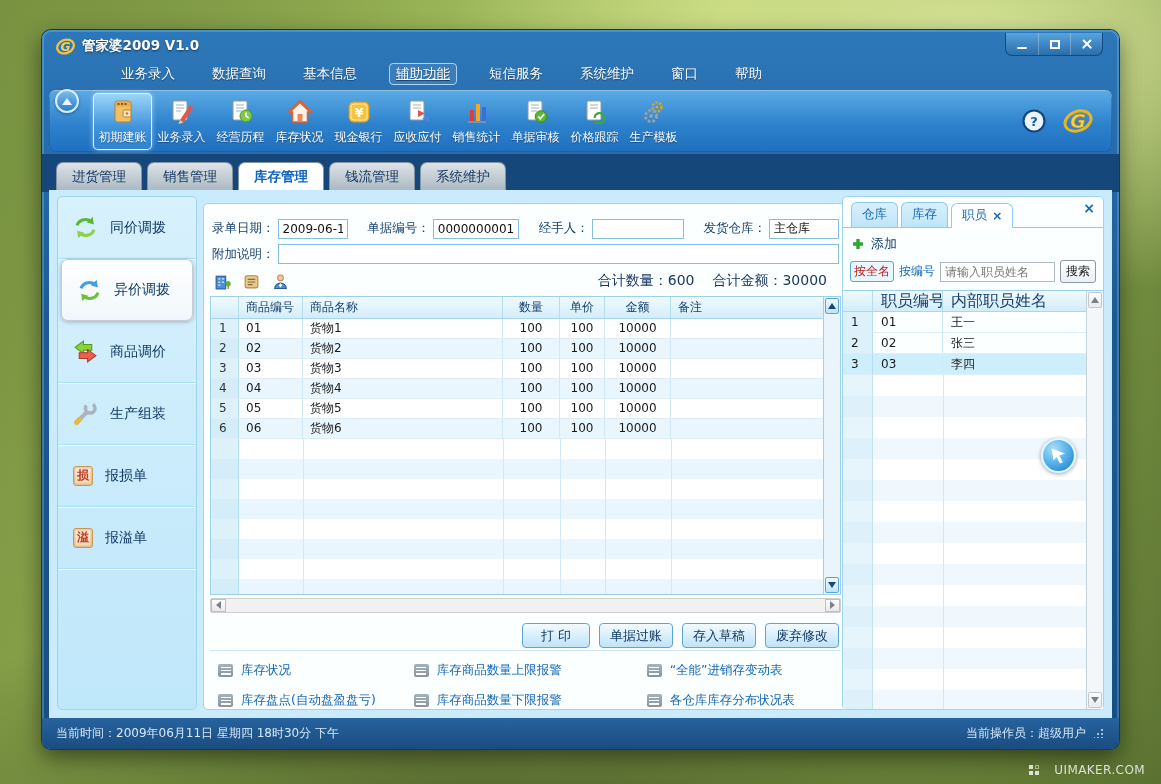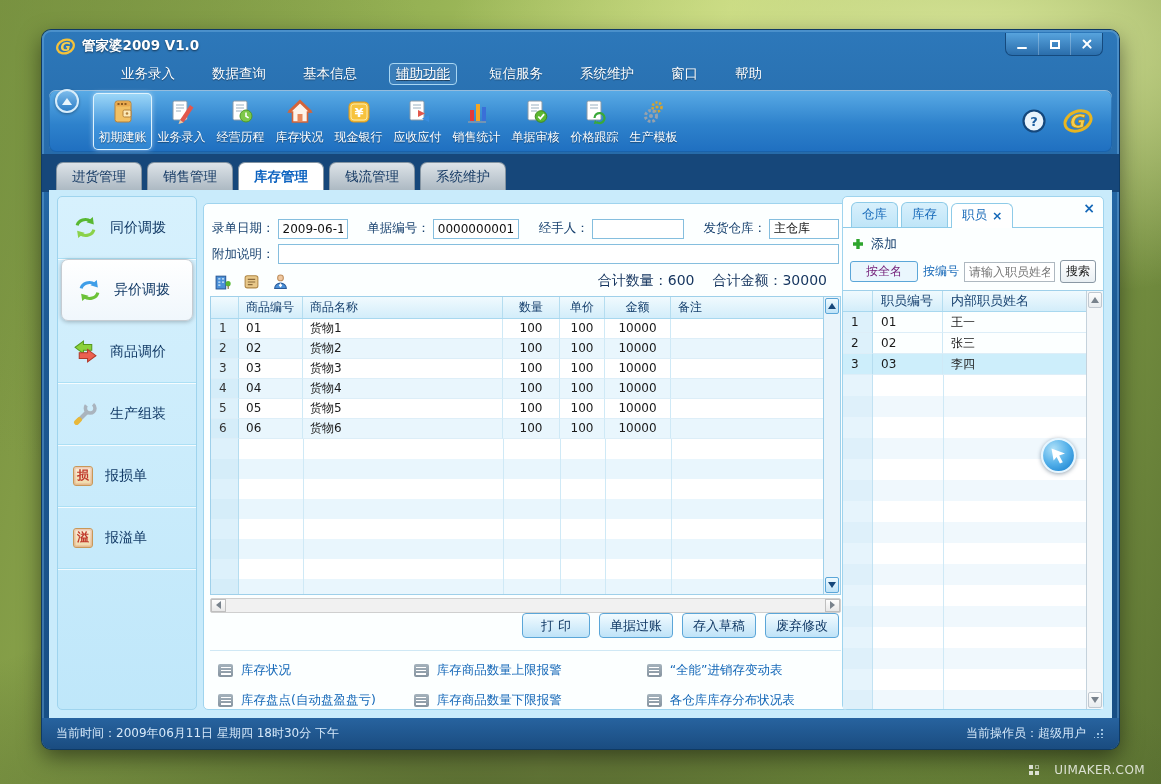--- a/index.html
+++ b/index.html
@@ -102,45 +102,45 @@
   .vsb-btn { height:16px; background:linear-gradient(#f0fafe,#bfe3f8); border:1px solid #5ba6d8; margin:1px; display:flex; align-items:center; justify-content:center; border-radius:2px; }
   .tri-up { width:0;height:0;border-left:4px solid transparent;border-right:4px solid transparent;border-bottom:6px solid #16477a; }
   .tri-down { width:0;height:0;border-left:4px solid transparent;border-right:4px solid transparent;border-top:6px solid #16477a; }
   .tri-up.grey { border-bottom-color:#78828c; } .tri-down.grey { border-top-color:#78828c; }
   
   .hsb { height:15px; margin:3px 0 0; background:#f1f1f1; border:1px solid #cfcfcf; border-radius:2px; display:flex; justify-content:space-between; align-items:center; }
   .hsb-btn { width:15px; height:13px; background:linear-gradient(#fdfdfd,#e8e8e8); border:1px solid #bfbfbf; display:flex; align-items:center; justify-content:center; }
   .tri-left { width:0;height:0;border-top:4px solid transparent;border-bottom:4px solid transparent;border-right:5px solid #78828c; }
   .tri-right { width:0;height:0;border-top:4px solid transparent;border-bottom:4px solid transparent;border-left:5px solid #78828c; }
   
-  .btn-row { height:36px; display:flex; justify-content:flex-end; align-items:flex-start; gap:9px; padding-right:2px; }
+  .btn-row { height:36px; display:flex; justify-content:flex-end; align-items:flex-end; gap:9px; padding-right:2px; }
   .btn { min-width:68px; height:25px; padding:0 10px; background:linear-gradient(#f2fbff,#bfe3f8); border:1px solid #5ba6d8; border-radius:4px; color:#123a66; font-size:13px; line-height:23px; text-align:center; }
   
   .links { flex:1; border-top:1px solid #cfe8f5; margin-top:2px; padding:11px 8px 0 8px; display:grid; grid-template-columns:1.05fr 1.25fr 1fr; row-gap:13px; align-content:start; }
   .link { display:flex; align-items:center; gap:8px; color:#1568b8; font-size:12.5px; white-space:nowrap; }
   .link-ic { width:15px; height:13px; background:linear-gradient(#a4b2bc,#8694a0); border-radius:2px; position:relative; flex:0 0 auto; }
   .link-ic i { position:absolute; left:2.5px; right:2.5px; top:3px; height:8px; background:repeating-linear-gradient(180deg,#fff 0 1.2px,transparent 1.2px 3.2px); }
   
   .rpanel { right:8px; top:6px; width:262px; bottom:8px; display:flex; flex-direction:column; }
   .rp-close { position:absolute; top:4px; right:8px; color:#1568b8; font-size:14px; font-weight:bold; line-height:14px; }
   .rp-tabs { display:flex; gap:3px; padding:5px 8px 0; border-bottom:1px solid #8ecbe8; }
   .rp-tab { padding:3px 10px 4px; background:linear-gradient(#d8f0fc,#bfe5f8); border:1px solid #8ecbe8; border-bottom:none; border-radius:6px 6px 0 0; color:#1568b8; font-size:12.5px; display:flex; gap:5px; align-items:center; }
   .rp-tab.active { background:#fff; position:relative; top:1px; }
   .rp-tab .tab-x { color:#1568b8; font-weight:bold; }
   .rp-add { display:flex; align-items:center; gap:7px; padding:7px 9px 5px; color:#16406e; font-size:13px; }
   .rp-filter { display:flex; align-items:center; gap:5px; padding:2px 7px 7px; }
-  .f-byname { border:1px solid #5ba6d8; border-radius:3px; padding:1px 15px; color:#701a75; font-size:12px; background:#eaf6fd; white-space:nowrap; }
+  .f-byname { border:1px solid #5ba6d8; border-radius:3px; padding:1px 3px; color:#b91c1c; font-size:12px; background:#eaf6fd; white-space:nowrap; }
   .f-bycode { color:#1568b8; font-size:12px; white-space:nowrap; }
   .rp-filter input { flex:1; min-width:10px; height:20px; border:1px solid #aeb8c0; font-size:12px; padding:0 4px; font-family:inherit; }
   .f-search { border:1px solid #8a98a4; border-radius:3px; padding:2px 5px; font-size:12px; background:linear-gradient(#ffffff,#e9eff3); color:#222; white-space:nowrap; }
   .rp-tablewrap { flex:1; border-top:1px solid #9fd0ea; display:flex; overflow:hidden; position:relative; }
   .rp-left { flex:1; display:flex; flex-direction:column; }
   .rp-thead,.rp-trow { display:grid; grid-template-columns:30px 70px 1fr; }
   .rp-thead { height:21px; background:linear-gradient(#f0fafe,#d3edfa); border-bottom:1px solid #a8d8ef; }
-  .rp-thead span { color:#16406e; font-size:13px; line-height:20px; padding-left:8px; border-right:1px solid #b5ddf0; white-space:nowrap; overflow:hidden; }
+  .rp-thead span { color:#16406e; font-size:16px; line-height:20px; padding-left:8px; border-right:1px solid #b5ddf0; white-space:nowrap; overflow:hidden; }
   .rp-trow { height:21px; }
   .rp-trow span { font-size:12px; line-height:20px; padding-left:8px; border-right:1px solid #cfe9f6; border-bottom:1px solid #ddeef8; color:#1a1a1a; }
   .rp-trow span.num { background:#ddf1fb; border-right:1px solid #b5ddf0; }
   .rp-trow.selected span { background:#cdeefb; }
   .rp-fill { flex:1; position:relative; background:repeating-linear-gradient(180deg,#fff 0 21px,#f0f8fd 21px 42px); }
   .rp-fill .numstrip { position:absolute; left:0; top:0; bottom:0; width:30px; background:repeating-linear-gradient(180deg,#e6f4fc 0 21px,#def0fa 21px 42px); border-right:1px solid #c2e2f3; }
   .rp-vsb { width:17px; border-left:1px solid #c4d2dc; background:#f4f7f9; display:flex; flex-direction:column; justify-content:space-between; }
   .rp-vsb .vsb-btn { background:linear-gradient(#fdfdfd,#e8ecef); border:1px solid #c0c8d0; }
   .cursor-badge { position:absolute; right:26px; top:146px; width:37px; height:37px; filter:drop-shadow(0 1px 2px rgba(0,30,60,.4)); }
   

